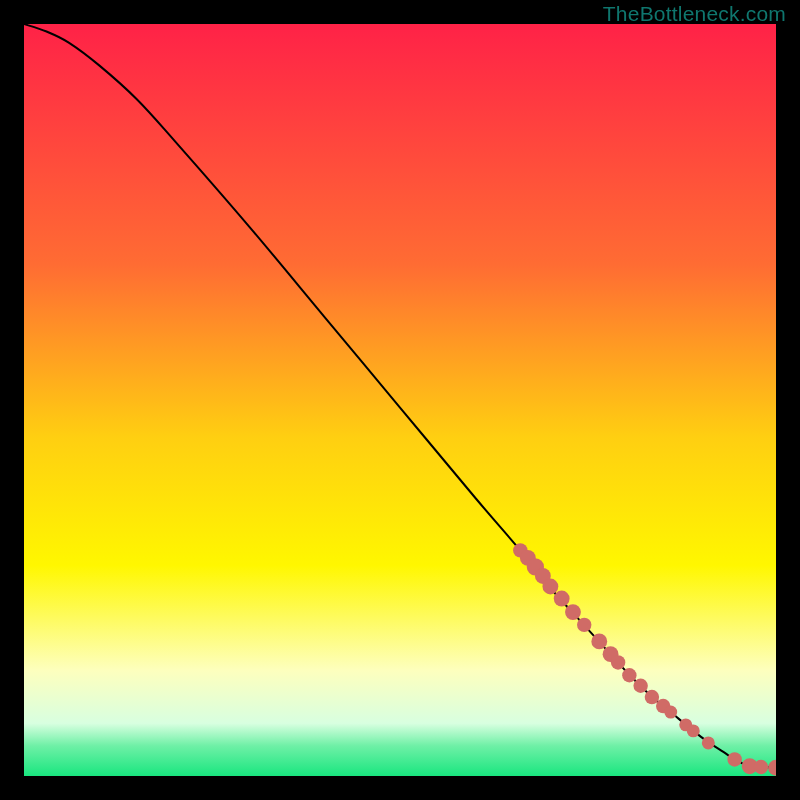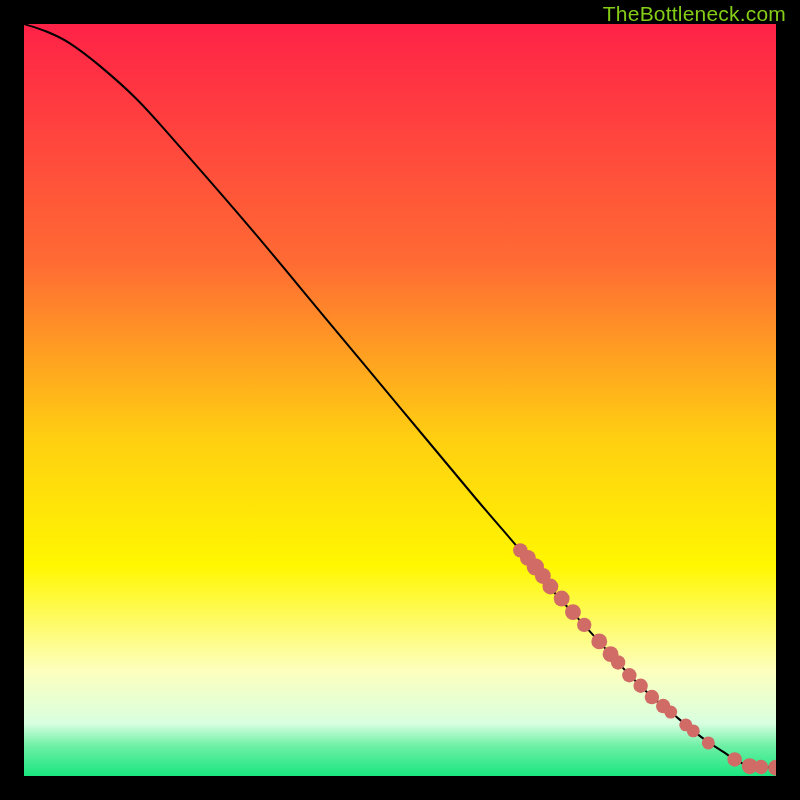--- a/index.html
+++ b/index.html
@@ -14,21 +14,21 @@
   .outer {
     position: relative;
     width: 800px;
     height: 800px;
     background: #000;
   }
   .attribution {
     position: absolute;
     top: 2px;
     right: 14px;
-    color: #84cc16;
+    color: #0f766e;
     font-size: 21px;
     font-weight: 400;
     letter-spacing: 0.2px;
     z-index: 5;
   }
   .plot {
     position: absolute;
     left: 24px;
     top: 24px;
     width: 752px;

